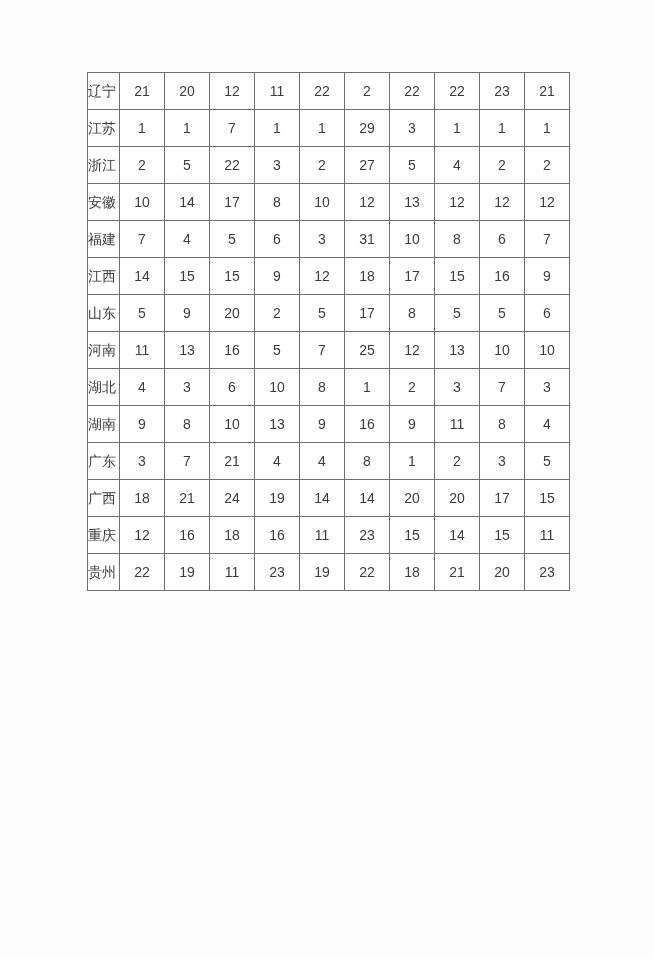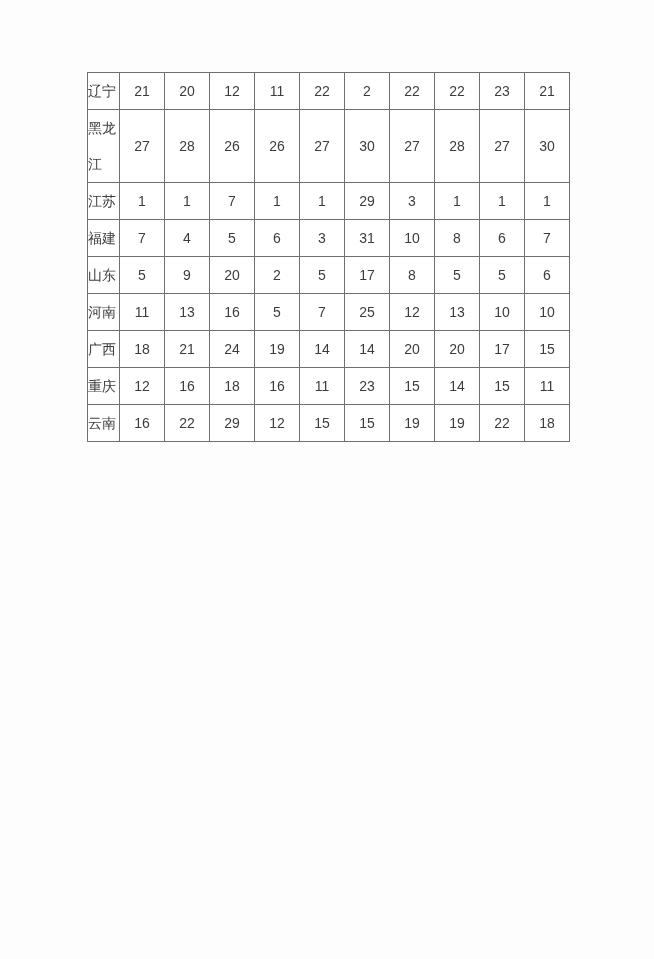--- a/index.html
+++ b/index.html
@@ -63,59 +63,85 @@
           <td class="value-cell">12</td>
           <td class="value-cell">11</td>
           <td class="value-cell">22</td>
           <td class="value-cell">2</td>
           <td class="value-cell">22</td>
           <td class="value-cell">22</td>
           <td class="value-cell">23</td>
           <td class="value-cell">21</td>
         </tr>
         <tr>
-          <td class="province-cell">黑龙江</td>
+          <td class="province-cell">江苏</td>
+          <td class="value-cell">1</td>
+          <td class="value-cell">1</td>
+          <td class="value-cell">7</td>
+          <td class="value-cell">1</td>
+          <td class="value-cell">1</td>
+          <td class="value-cell">29</td>
+          <td class="value-cell">3</td>
+          <td class="value-cell">1</td>
+          <td class="value-cell">1</td>
+          <td class="value-cell">1</td>
+        </tr>
+        <tr>
+          <td class="province-cell">浙江</td>
+          <td class="value-cell">2</td>
+          <td class="value-cell">5</td>
+          <td class="value-cell">22</td>
+          <td class="value-cell">3</td>
+          <td class="value-cell">2</td>
           <td class="value-cell">27</td>
-          <td class="value-cell">28</td>
-          <td class="value-cell">26</td>
-          <td class="value-cell">26</td>
-          <td class="value-cell">27</td>
-          <td class="value-cell">30</td>
-          <td class="value-cell">27</td>
-          <td class="value-cell">28</td>
-          <td class="value-cell">27</td>
-          <td class="value-cell">30</td>
-        </tr>
-        <tr>
-          <td class="province-cell">江苏</td>
-          <td class="value-cell">1</td>
-          <td class="value-cell">1</td>
-          <td class="value-cell">7</td>
-          <td class="value-cell">1</td>
-          <td class="value-cell">1</td>
-          <td class="value-cell">29</td>
-          <td class="value-cell">3</td>
-          <td class="value-cell">1</td>
-          <td class="value-cell">1</td>
-          <td class="value-cell">1</td>
+          <td class="value-cell">5</td>
+          <td class="value-cell">4</td>
+          <td class="value-cell">2</td>
+          <td class="value-cell">2</td>
+        </tr>
+        <tr>
+          <td class="province-cell">安徽</td>
+          <td class="value-cell">10</td>
+          <td class="value-cell">14</td>
+          <td class="value-cell">17</td>
+          <td class="value-cell">8</td>
+          <td class="value-cell">10</td>
+          <td class="value-cell">12</td>
+          <td class="value-cell">13</td>
+          <td class="value-cell">12</td>
+          <td class="value-cell">12</td>
+          <td class="value-cell">12</td>
         </tr>
         <tr>
           <td class="province-cell">福建</td>
           <td class="value-cell">7</td>
           <td class="value-cell">4</td>
           <td class="value-cell">5</td>
           <td class="value-cell">6</td>
           <td class="value-cell">3</td>
           <td class="value-cell">31</td>
           <td class="value-cell">10</td>
           <td class="value-cell">8</td>
           <td class="value-cell">6</td>
           <td class="value-cell">7</td>
         </tr>
         <tr>
+          <td class="province-cell">江西</td>
+          <td class="value-cell">14</td>
+          <td class="value-cell">15</td>
+          <td class="value-cell">15</td>
+          <td class="value-cell">9</td>
+          <td class="value-cell">12</td>
+          <td class="value-cell">18</td>
+          <td class="value-cell">17</td>
+          <td class="value-cell">15</td>
+          <td class="value-cell">16</td>
+          <td class="value-cell">9</td>
+        </tr>
+        <tr>
           <td class="province-cell">山东</td>
           <td class="value-cell">5</td>
           <td class="value-cell">9</td>
           <td class="value-cell">20</td>
           <td class="value-cell">2</td>
           <td class="value-cell">5</td>
           <td class="value-cell">17</td>
           <td class="value-cell">8</td>
           <td class="value-cell">5</td>
           <td class="value-cell">5</td>
@@ -126,20 +152,59 @@
           <td class="value-cell">11</td>
           <td class="value-cell">13</td>
           <td class="value-cell">16</td>
           <td class="value-cell">5</td>
           <td class="value-cell">7</td>
           <td class="value-cell">25</td>
           <td class="value-cell">12</td>
           <td class="value-cell">13</td>
           <td class="value-cell">10</td>
           <td class="value-cell">10</td>
+        </tr>
+        <tr>
+          <td class="province-cell">湖北</td>
+          <td class="value-cell">4</td>
+          <td class="value-cell">3</td>
+          <td class="value-cell">6</td>
+          <td class="value-cell">10</td>
+          <td class="value-cell">8</td>
+          <td class="value-cell">1</td>
+          <td class="value-cell">2</td>
+          <td class="value-cell">3</td>
+          <td class="value-cell">7</td>
+          <td class="value-cell">3</td>
+        </tr>
+        <tr>
+          <td class="province-cell">湖南</td>
+          <td class="value-cell">9</td>
+          <td class="value-cell">8</td>
+          <td class="value-cell">10</td>
+          <td class="value-cell">13</td>
+          <td class="value-cell">9</td>
+          <td class="value-cell">16</td>
+          <td class="value-cell">9</td>
+          <td class="value-cell">11</td>
+          <td class="value-cell">8</td>
+          <td class="value-cell">4</td>
+        </tr>
+        <tr>
+          <td class="province-cell">广东</td>
+          <td class="value-cell">3</td>
+          <td class="value-cell">7</td>
+          <td class="value-cell">21</td>
+          <td class="value-cell">4</td>
+          <td class="value-cell">4</td>
+          <td class="value-cell">8</td>
+          <td class="value-cell">1</td>
+          <td class="value-cell">2</td>
+          <td class="value-cell">3</td>
+          <td class="value-cell">5</td>
         </tr>
         <tr>
           <td class="province-cell">广西</td>
           <td class="value-cell">18</td>
           <td class="value-cell">21</td>
           <td class="value-cell">24</td>
           <td class="value-cell">19</td>
           <td class="value-cell">14</td>
           <td class="value-cell">14</td>
           <td class="value-cell">20</td>
@@ -154,27 +219,27 @@
           <td class="value-cell">18</td>
           <td class="value-cell">16</td>
           <td class="value-cell">11</td>
           <td class="value-cell">23</td>
           <td class="value-cell">15</td>
           <td class="value-cell">14</td>
           <td class="value-cell">15</td>
           <td class="value-cell">11</td>
         </tr>
         <tr>
-          <td class="province-cell">云南</td>
-          <td class="value-cell">16</td>
-          <td class="value-cell">22</td>
-          <td class="value-cell">29</td>
-          <td class="value-cell">12</td>
-          <td class="value-cell">15</td>
-          <td class="value-cell">15</td>
+          <td class="province-cell">贵州</td>
+          <td class="value-cell">22</td>
           <td class="value-cell">19</td>
+          <td class="value-cell">11</td>
+          <td class="value-cell">23</td>
           <td class="value-cell">19</td>
           <td class="value-cell">22</td>
           <td class="value-cell">18</td>
+          <td class="value-cell">21</td>
+          <td class="value-cell">20</td>
+          <td class="value-cell">23</td>
         </tr>
       </tbody>
   </table>
 </div>
 
 </body></html>

